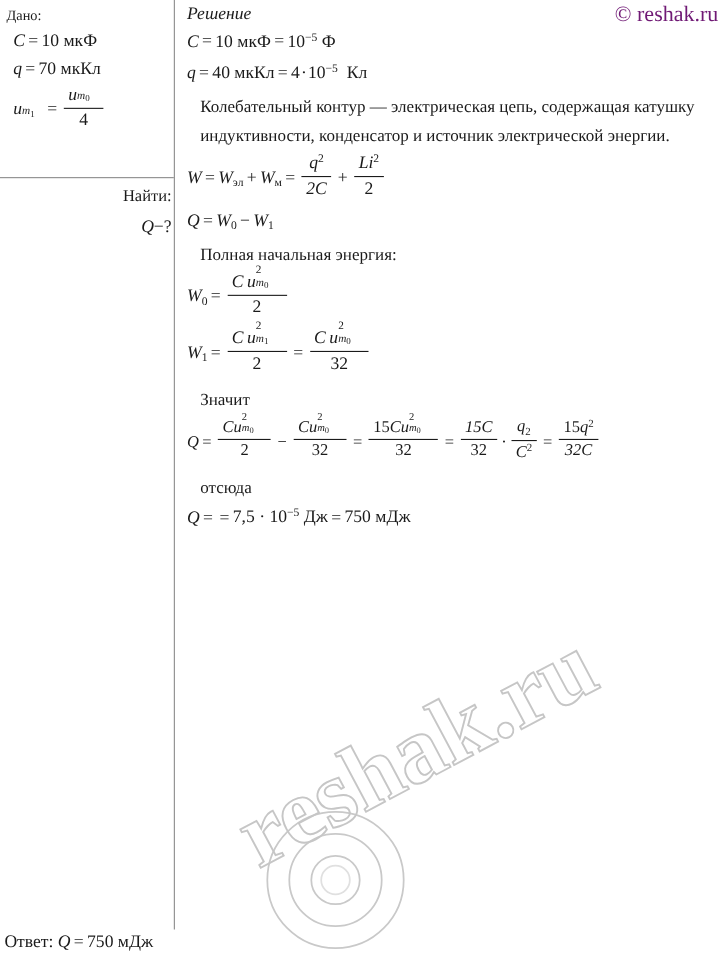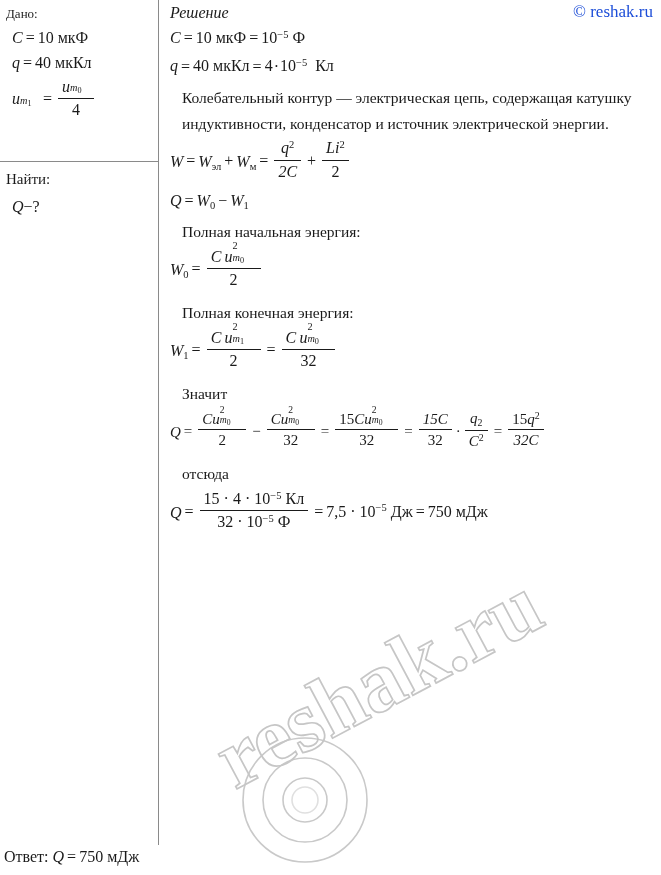--- a/index.html
+++ b/index.html
@@ -25,23 +25,23 @@
     height: 875px;
     pointer-events: none;
     z-index: 3;
   }
 
   
   .copyright {
     position: absolute;
     right: 8px;
     top: 2px;
-    font-size: 17px;
+    font-size: 20px;
     font-family: "Liberation Serif", "DejaVu Serif", serif;
-    color: #1d4ed8;
+    color: #701a75;
     white-space: nowrap;
     z-index: 4;
   }
 
   
   .vline {
     position: absolute;
     left: 158px;
     top: 0px;
     width: 1px;
@@ -71,20 +71,21 @@
   .given-row {
     font-size: 16px;
     padding: 5px 0 2px 6px;
     white-space: nowrap;
   }
   .find-col {
     position: absolute;
     left: 6px;
     top: 165px;
     width: 150px;
+    text-align: right;
   }
   .find-label {
     font-size: 15px;
     margin: 6px 0 2px 0;
   }
   .find-row {
     font-size: 16px;
     padding: 8px 0 2px 6px;
   }
 
@@ -203,21 +204,21 @@
 <div class="hline"></div>
 
 <div class="given-col">
   <div class="given-label">Дано:</div>
 
   <div class="given-row">
     <span class="m">C</span><span class="op">=</span><span class="up">10</span>&nbsp;<span class="up">мкФ</span>
   </div>
 
   <div class="given-row">
-    <span class="m">q</span><span class="op">=</span><span class="up">40</span>&nbsp;<span class="up">мкКл</span>
+    <span class="m">q</span><span class="op">=</span><span class="up">70</span>&nbsp;<span class="up">мкКл</span>
   </div>
 
   <div class="given-row">
     <span class="usub w lead"><span class="base">u</span><span class="sb"><span>m</span><sub>1</sub></span></span><span class="op">=</span><span class="frac">
       <span class="num"><span class="usub w"><span class="base">u</span><span class="sb"><span>m</span><sub>0</sub></span></span></span>
       <span class="den up">4</span>
     </span>
   </div>
 </div>
 
@@ -260,21 +261,20 @@
 
   <div class="sol-para">Полная начальная энергия:</div>
 
   <div class="sol-eq">
     <span class="m lead"><span>W</span><sub class="rm">0</sub></span><span class="op">=</span><span class="frac">
       <span class="num"><span class="m">C</span> <span class="usub w2"><span class="base">u</span><span class="sp">2</span><span class="sb"><span>m</span><sub>0</sub></span></span></span>
       <span class="den up">2</span>
     </span>
   </div>
 
-  <div class="sol-para">Полная конечная энергия:</div>
 
   <div class="sol-eq">
     <span class="m lead"><span>W</span><sub class="rm">1</sub></span><span class="op">=</span><span class="frac">
       <span class="num"><span class="m">C</span> <span class="usub w2"><span class="base">u</span><span class="sp">2</span><span class="sb"><span>m</span><sub>1</sub></span></span></span>
       <span class="den up">2</span>
     </span><span class="op">=</span><span class="frac">
       <span class="num"><span class="m">C</span> <span class="usub w2"><span class="base">u</span><span class="sp">2</span><span class="sb"><span>m</span><sub>0</sub></span></span></span>
       <span class="den up">32</span>
     </span>
   </div>
@@ -299,23 +299,20 @@
       <span class="den"><span class="m">C</span><sup>2</sup></span>
     </span><span class="op">=</span><span class="frac">
       <span class="num"><span class="up">15</span><span class="m">q</span><sup>2</sup></span>
       <span class="den m">32C</span>
     </span>
   </div>
 
   <div class="sol-para">отсюда</div>
 
   <div class="sol-eq">
-    <span class="m lead">Q</span><span class="op">=</span><span class="frac">
-      <span class="num"><span class="up">15 · 4 · 10</span><sup>−5</sup>&nbsp;<span class="up">Кл</span></span>
-      <span class="den"><span class="up">32 · 10</span><sup>−5</sup>&nbsp;<span class="up">Ф</span></span>
-    </span><span class="op">=</span><span class="up">7,5 · 10</span><sup>−5</sup>&nbsp;<span class="up">Дж</span><span class="op">=</span><span class="up">750</span>&nbsp;<span class="up">мДж</span>
+    <span class="m lead">Q</span><span class="op">=</span><span class="op">=</span><span class="up">7,5 · 10</span><sup>−5</sup>&nbsp;<span class="up">Дж</span><span class="op">=</span><span class="up">750</span>&nbsp;<span class="up">мДж</span>
   </div>
 
 </div>
 
 <div class="answer">
   <span class="up">Ответ:</span>&nbsp;<span class="m">Q</span><span class="op">=</span><span class="up">750</span>&nbsp;<span class="up">мДж</span>
 </div>
 
 </body></html>

